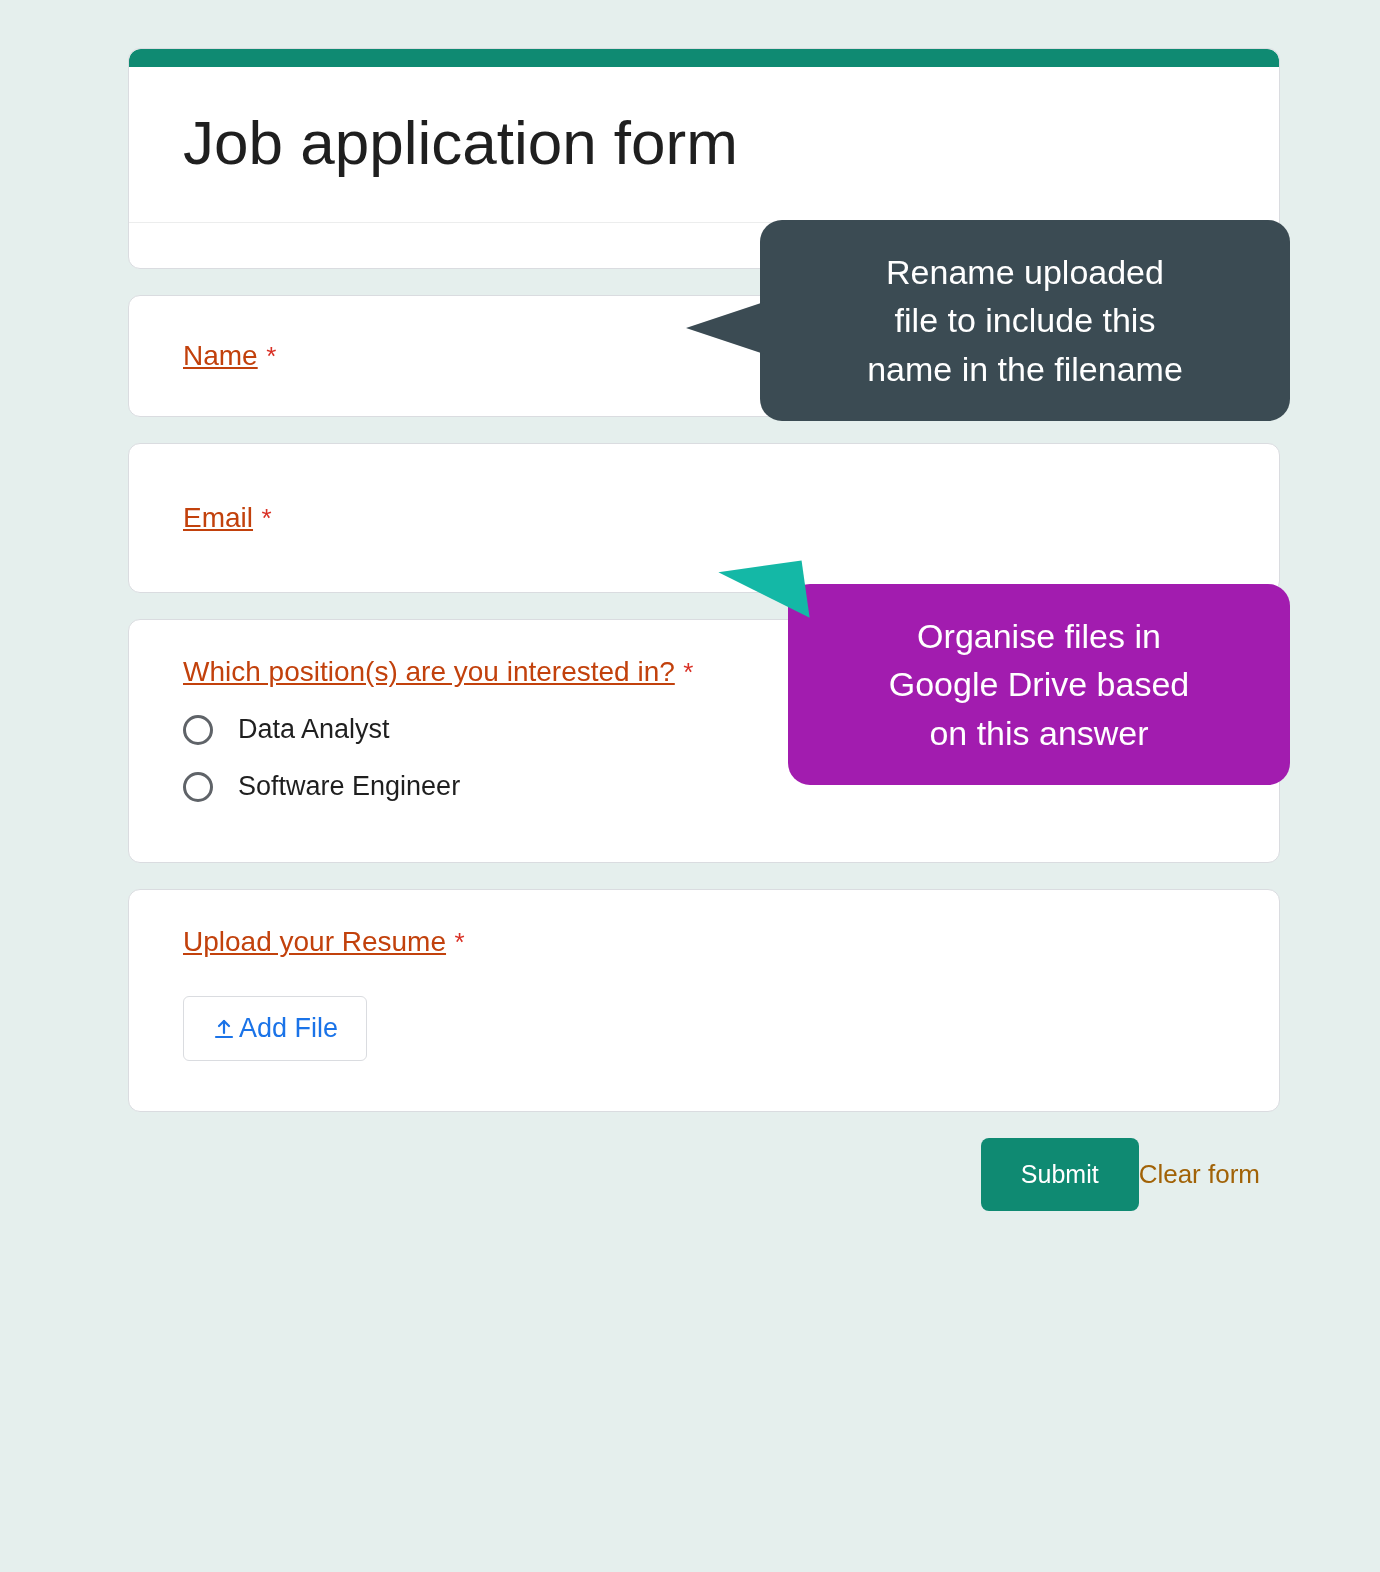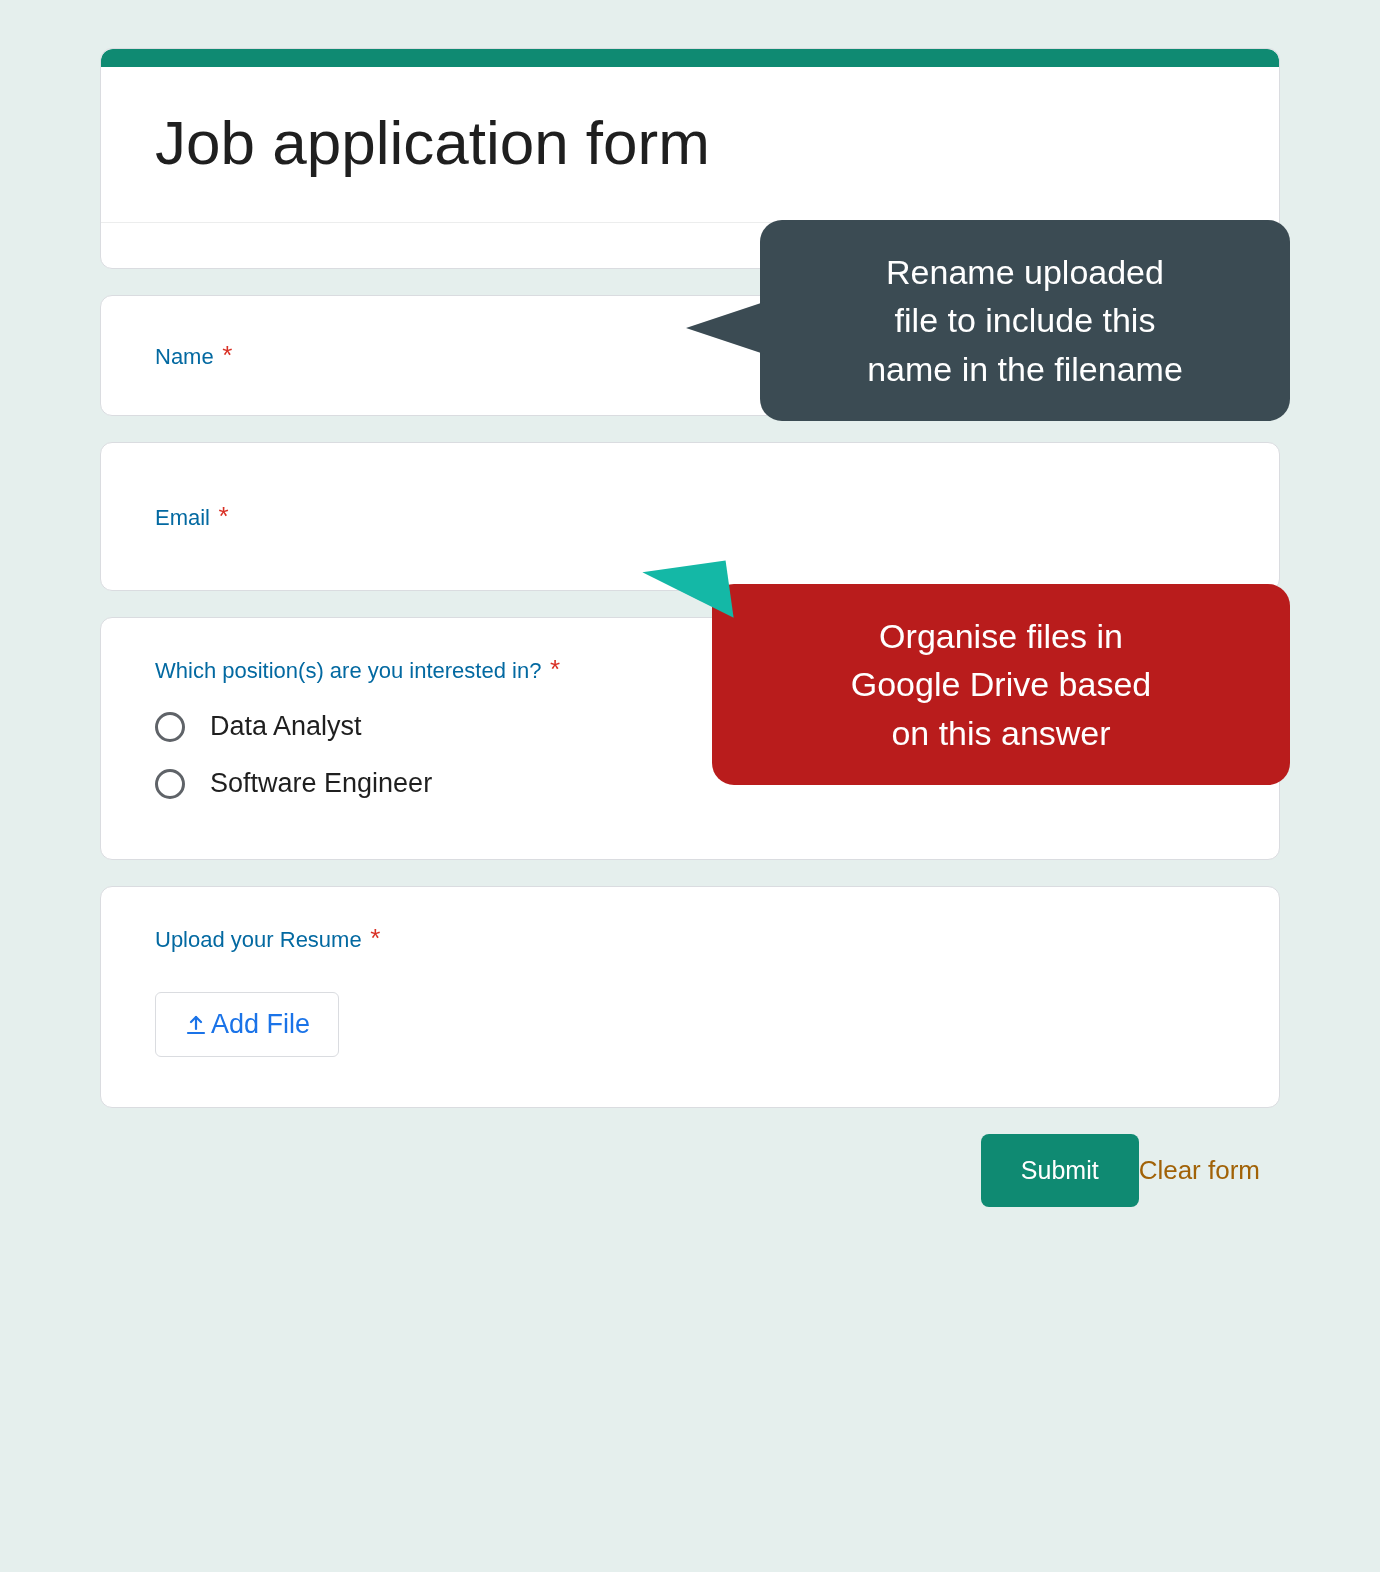--- a/index.html
+++ b/index.html
@@ -16,20 +16,21 @@
     margin: 0 auto;
     position: relative;
   }
   .card {
     background: #ffffff;
     border: 1px solid #dadce0;
     border-radius: 12px;
     padding: 36px 54px;
     margin-bottom: 26px;
     position: relative;
+    margin-left: 28px;
   }
   .header-card {
     padding: 0;
     overflow: hidden;
   }
   .header-accent {
     height: 18px;
     background: #0f8a72;
     border-top-left-radius: 12px;
     border-top-right-radius: 12px;
@@ -38,23 +39,24 @@
     font-size: 62px;
     font-weight: 400;
     padding: 40px 54px 44px 54px;
     color: #1f1f1f;
   }
   .header-sub {
     border-top: 1px solid #eceded;
     height: 46px;
   }
   .q-label {
-    font-size: 22px;
-    color: #0369a1;
+    font-size: 28px;
+    color: #c2410c;
     display: inline;
+    text-decoration: underline;
   }
   .required {
     color: #d93025;
     font-size: 26px;
     margin-left: 4px;
   }
   .option-row {
     display: flex;
     align-items: center;
     gap: 25px;
@@ -129,22 +131,22 @@
     font-family: "Segoe UI", Arial, sans-serif;
   }
   .callout .txt { white-space: pre-line; }
   .callout-dark {
     background: #3b4b53;
     width: 530px;
     top: 172px;
     right: -10px;
   }
   .callout-teal {
-    background: #b91c1c;
-    width: 578px;
+    background: #a21caf;
+    width: 502px;
     top: 536px;
     right: -10px;
   }
   .pointer {
     position: absolute;
   }
   .pointer-dark {
     left: -74px;
     top: 82px;
     width: 0; height: 0;

